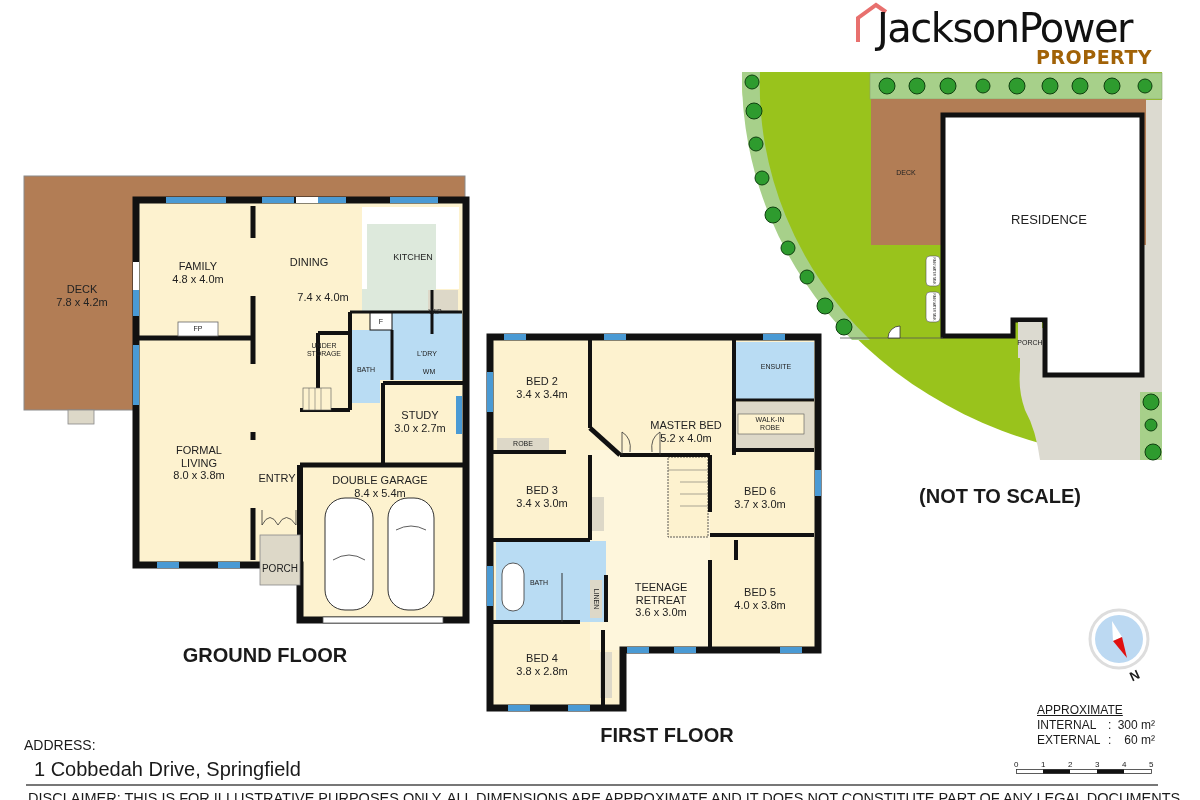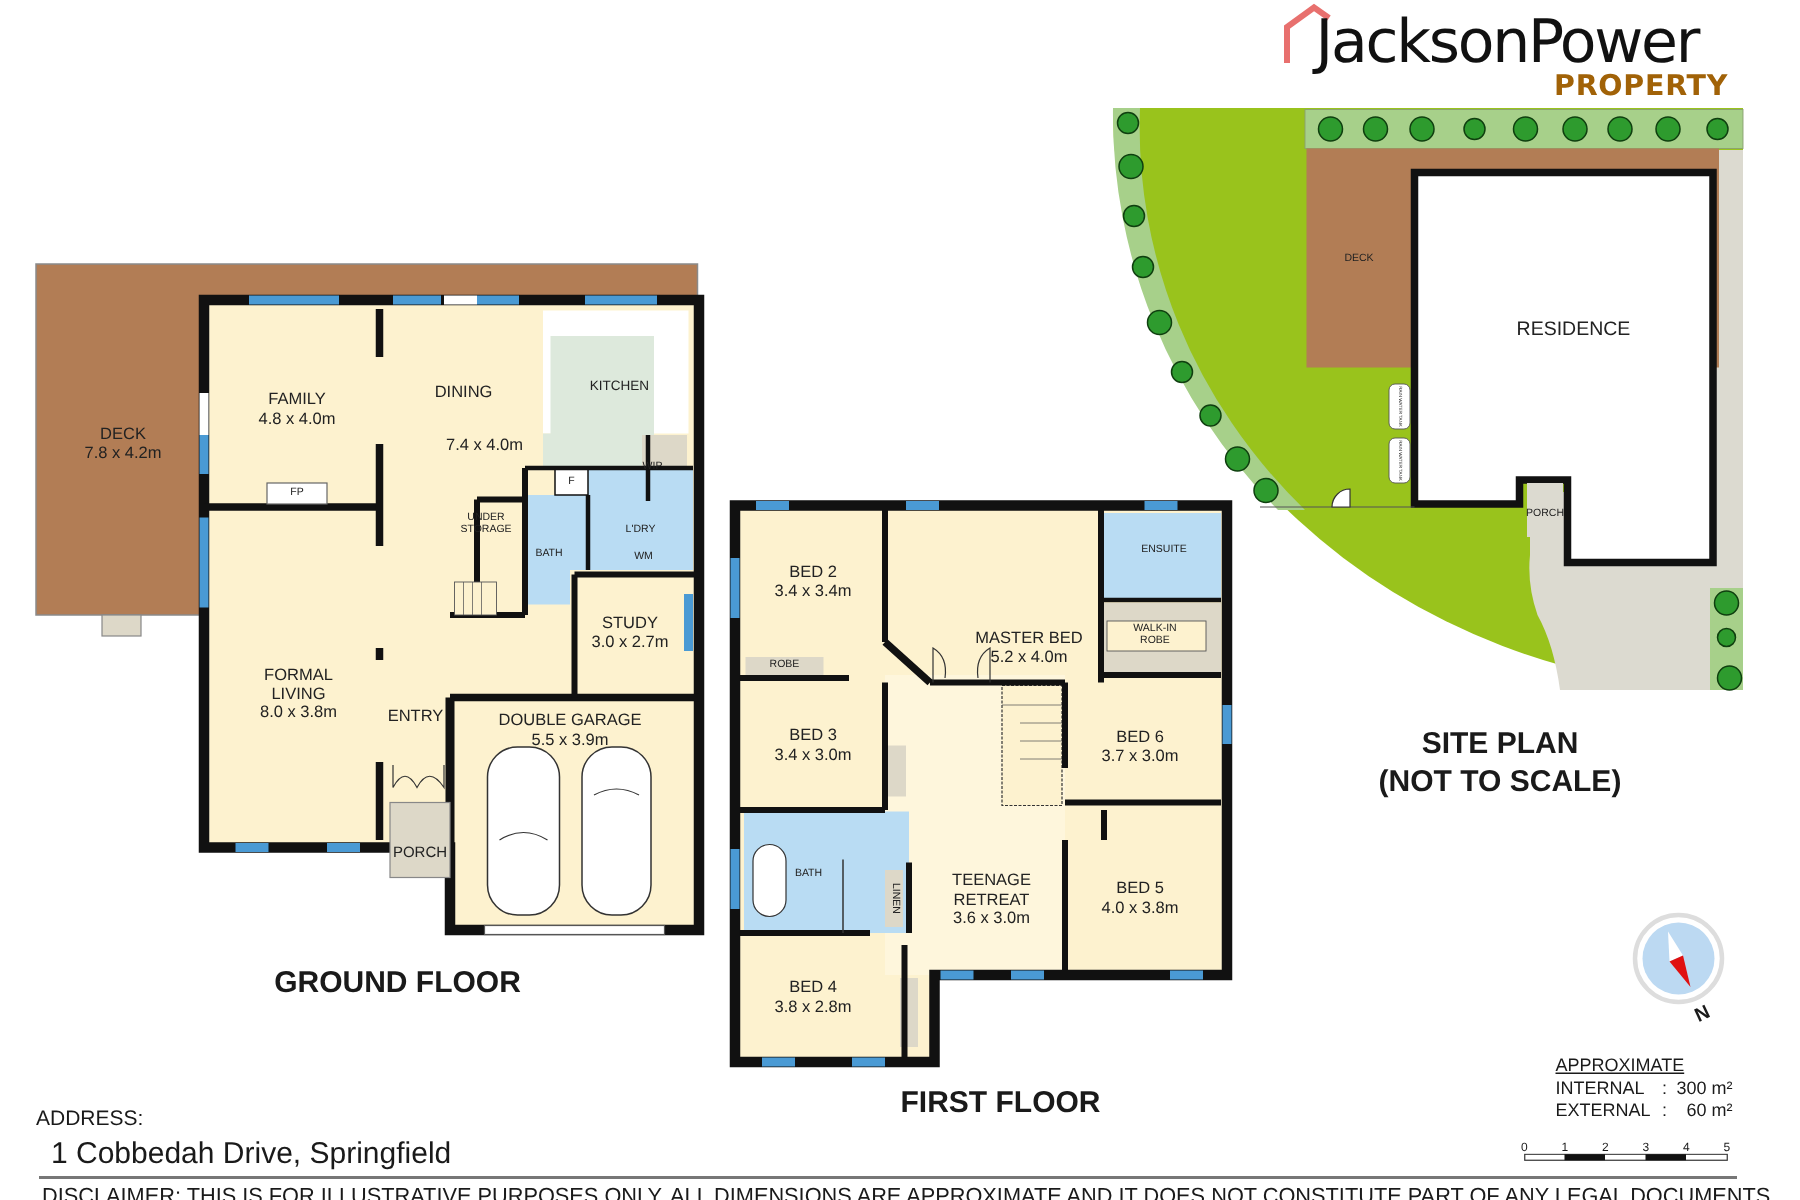--- a/index.html
+++ b/index.html
@@ -137,21 +137,21 @@
     </div>
   <div class="lbl" style="left:199px;top:463px;width:70px;white-space:normal;">
       <span class="nm">FORMAL LIVING</span>
       <span class="dm">8.0 x 3.8m</span>
     </div>
   <div class="lbl" style="left:277px;top:478px;">
       <span class="nm">ENTRY</span>
     </div>
   <div class="lbl" style="left:380px;top:487px;">
       <span class="nm">DOUBLE GARAGE</span>
-      <span class="dm">5.5 x 3.9m</span>
+      <span class="dm">8.4 x 5.4m</span>
     </div>
   <div class="lbl" style="left:280px;top:569px;">
       <span class="nm" style="font-size:10px">PORCH</span>
     </div>
 
   <div class="title" style="left:265px;top:644px;">GROUND FLOOR</div>
 </div>
 
 <div class="abs" style="left:0;top:0;width:980px;height:800px;">
   <svg class="abs" style="left:0;top:0" width="830" height="720">
@@ -311,21 +311,20 @@
     <path d="M160 268 V256 A12 12 0 0 0 148 268 Z" fill="#fff" stroke="#333" stroke-width="0.8"></path>
   </svg>
   <div class="lbl" style="left:166px;top:103px;font-size:7px;">DECK</div>
   <div class="lbl" style="left:309px;top:150px;font-size:13px;">RESIDENCE</div>
   <div class="lbl" style="left:290px;top:273px;font-size:7px;">PORCH</div>
   <div class="lbl" style="left:193px;top:201px;font-size:3px;transform:translate(-50%,-50%) rotate(90deg);">RAIN WATER TANK</div>
   <div class="lbl" style="left:193px;top:237px;font-size:3px;transform:translate(-50%,-50%) rotate(90deg);">RAIN WATER TANK</div>
 </div>
 
 <div class="abs" style="left:1000px;top:484px;text-align:center;transform:translateX(-50%);font-weight:bold;font-size:20px;line-height:25px;white-space:nowrap;">
-  <div>SITE PLAN</div>
   <div>(NOT TO SCALE)</div>
 </div>
 
 <div class="abs" style="left:1088px;top:608px;width:64px;height:76px;">
   <svg width="64" height="64" viewBox="0 0 64 64">
     <circle cx="31" cy="31" r="29" fill="#fff" stroke="#ddd" stroke-width="3"></circle>
     <circle cx="31" cy="31" r="24" fill="#bcd9f2"></circle>
     <polygon points="24,13 34,29 25,33" fill="#fff"></polygon>
     <polygon points="25,33 34,29 39,50" fill="#e01010"></polygon>
   </svg>

